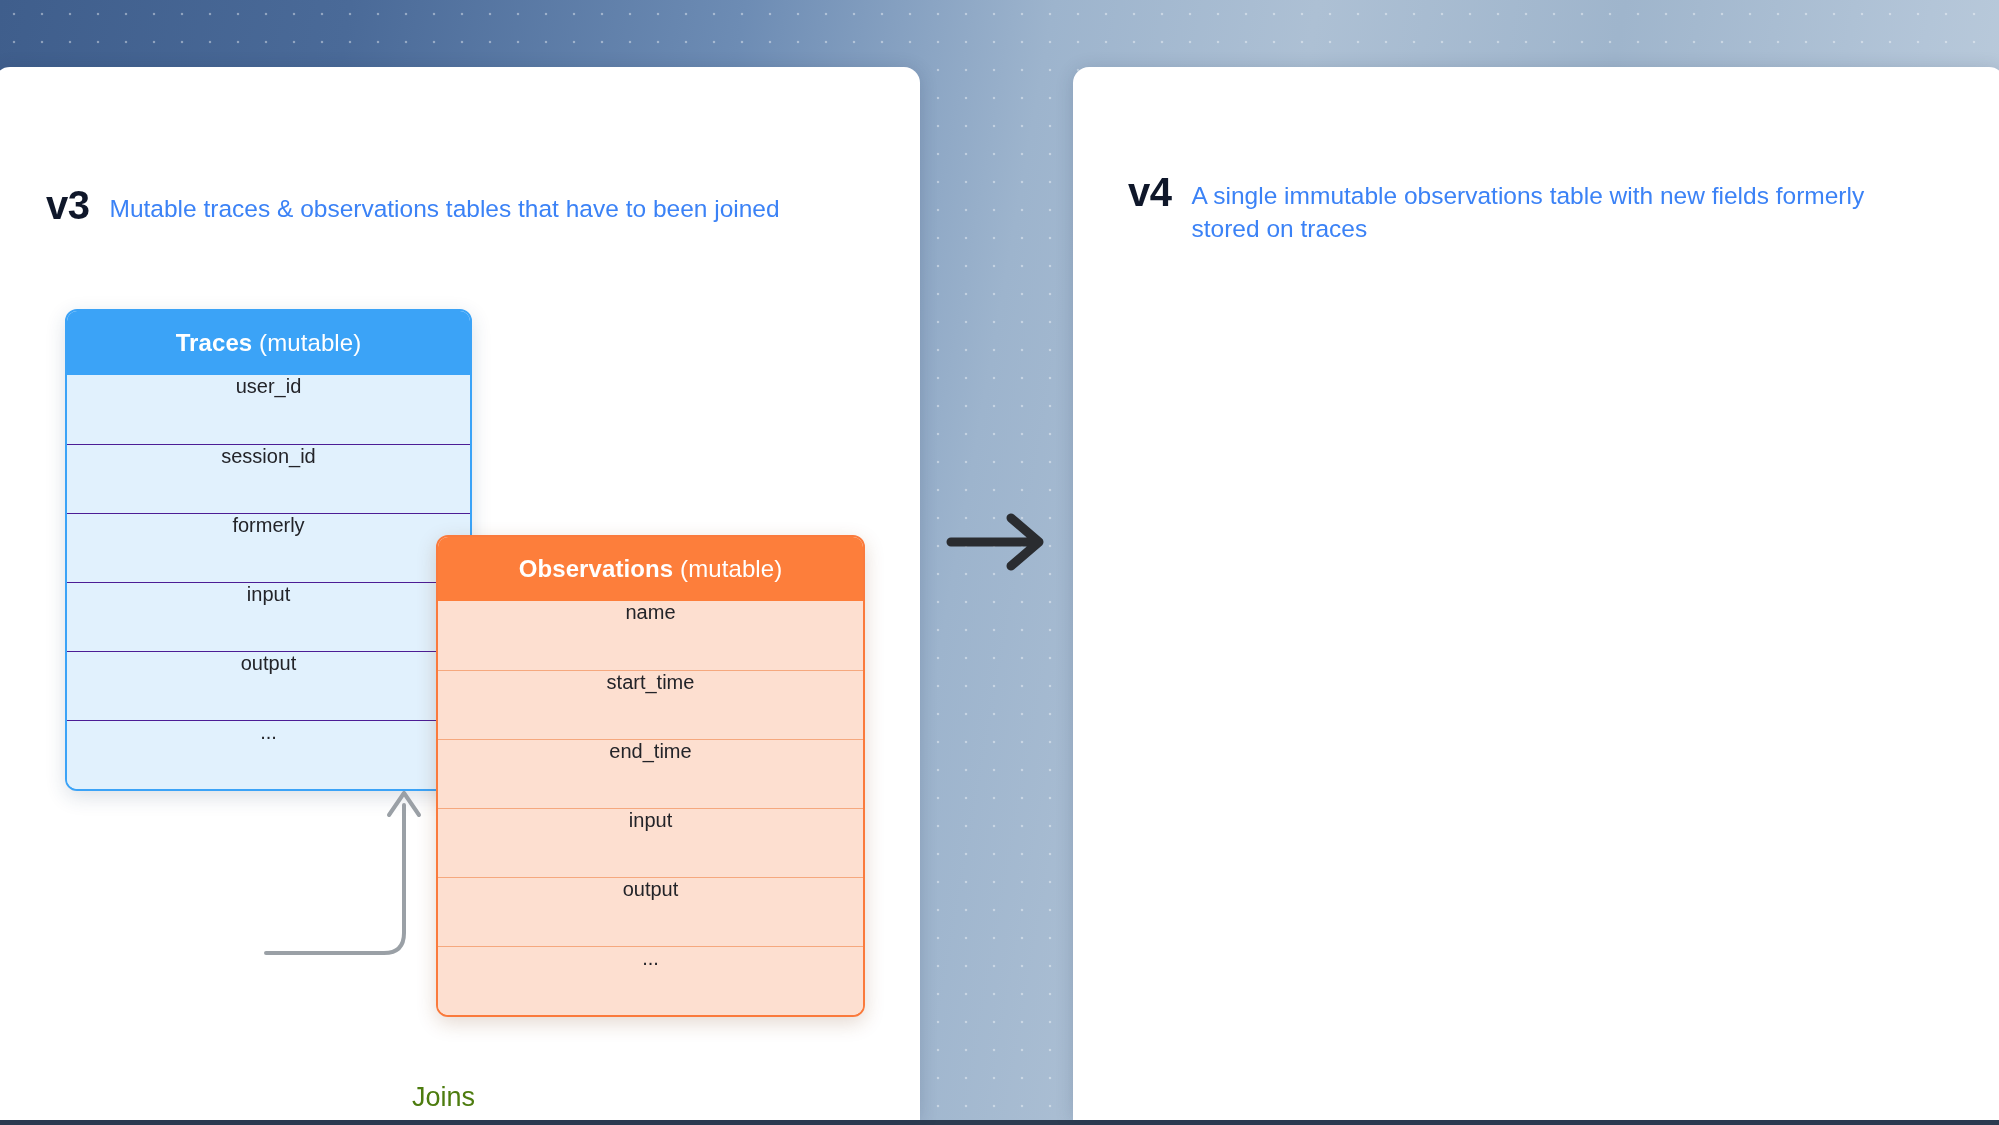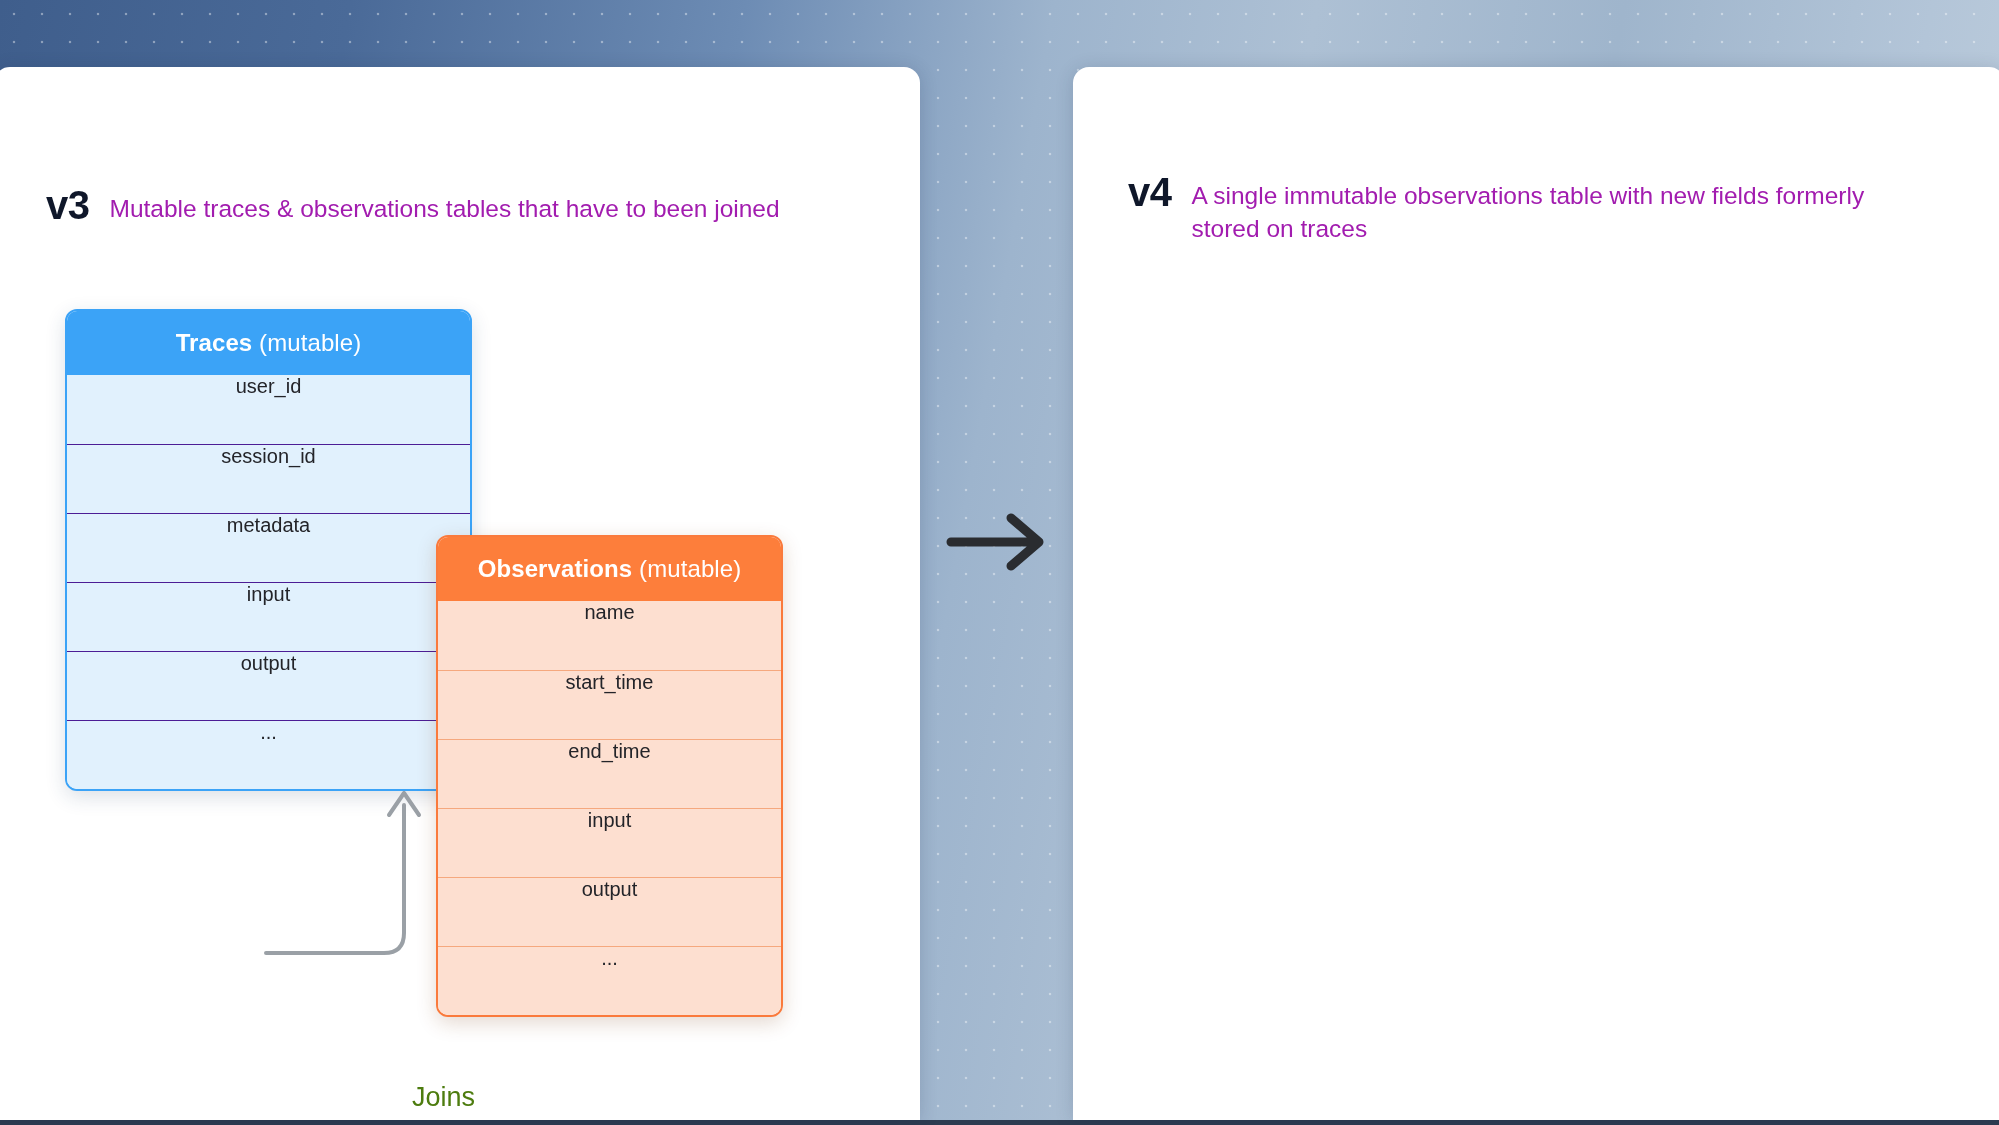--- a/index.html
+++ b/index.html
@@ -47,21 +47,21 @@
   .version-tag {
     font-size: 40px;
     font-weight: 700;
     color: #0f172a;
     line-height: 1;
     letter-spacing: -0.5px;
     flex: none;
   }
   .panel-desc {
     font-size: 24.5px;
-    color: #a21caf;
+    color: #3b82f6;
     line-height: 1.35;
     padding-top: 7px;
   }
   #head-v4 .panel-desc { max-width: 700px; }
 
   
   .table-card {
     position: absolute;
     border-radius: 12px;
     overflow: hidden;
@@ -92,21 +92,21 @@
 
   .row-blue   { background: #E1F1FD; border-top: 1px solid #4c1d95; }
   .row-orange { background: #FDDFD0; border-top: 1px solid #f5a87e; }
   .tbl-row.first { border-top: none; }
 
   
   #tbl-traces { left: 71px; top: 242px; width: 407px; }
   #tbl-traces .tbl-row { height: 69px; }
 
   
-  #tbl-obs-v3 { left: 442px; top: 468px; width: 347px; z-index: 3; }
+  #tbl-obs-v3 { left: 442px; top: 468px; width: 429px; z-index: 3; }
   #tbl-obs-v3 .tbl-row { height: 69px; }
 
   
   #joins-connector {
     position: absolute;
     left: 250px;
     top: 718px;
     width: 420px;
     height: 170px;
     z-index: 1;
@@ -146,21 +146,21 @@
         <span class="strong">Traces</span>
         <span class="light">(mutable)</span>
       </div>
       <div class="tbl-row centered row-blue first">
           <span>user_id</span>
         </div>
       <div class="tbl-row centered row-blue">
           <span>session_id</span>
         </div>
       <div class="tbl-row centered row-blue">
-          <span>metadata</span>
+          <span>formerly</span>
         </div>
       <div class="tbl-row centered row-blue">
           <span>input</span>
         </div>
       <div class="tbl-row centered row-blue">
           <span>output</span>
         </div>
       <div class="tbl-row centered row-blue">
           <span>...</span>
         </div>

